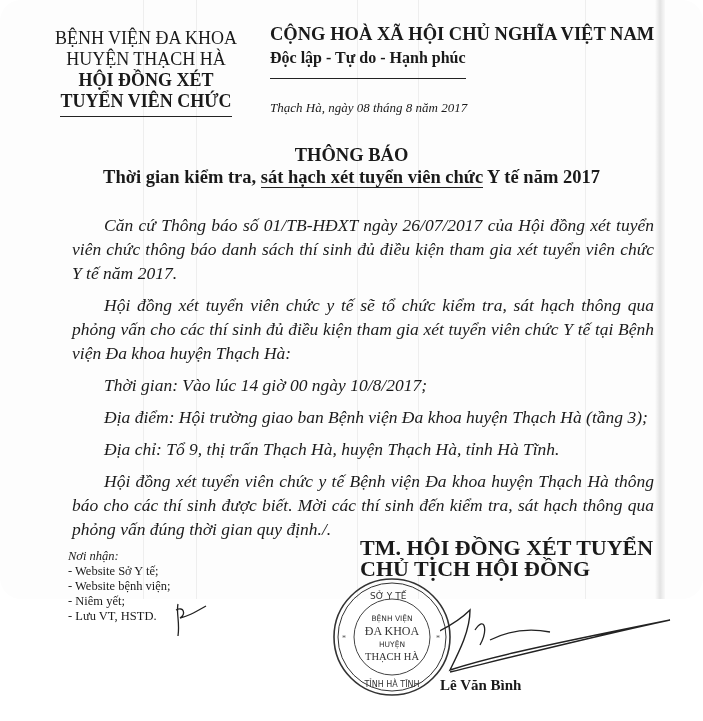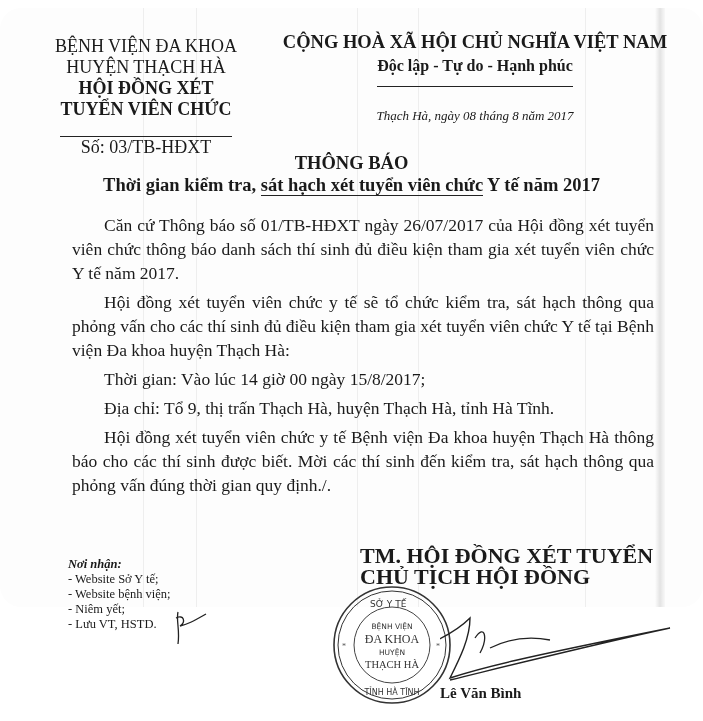--- a/index.html
+++ b/index.html
@@ -4,58 +4,58 @@
 <style>
   html, body { margin: 0; padding: 0; }
   body {
     width: 703px; height: 721px; overflow: hidden;
     background: #ffffff;
     font-family: "Liberation Serif", "DejaVu Serif", serif;
     color: #1a1a1a;
     position: relative;
   }
   .page {
-    position: absolute; left: 0; top: 8px; width: 703px; height: 599px;
+    position: absolute; left: 0; top: 0; width: 703px; height: 599px;
     background: #fdfdfd;
     border-radius: 21px;
   }
   
   .scanline { position: absolute; top: 0; bottom: 0; width: 1px; background: rgba(0,0,0,0.06); }
   .shadow-right {
     position: absolute; top: 0; bottom: 0; left: 655px; width: 10px;
     background: linear-gradient(to right, rgba(0,0,0,0.0), rgba(0,0,0,0.10), rgba(0,0,0,0.02));
   }
   .abs { position: absolute; }
   .left-header {
     left: 40px; top: 28px; width: 212px; text-align: center;
     font-size: 18px; line-height: 21px;
   }
   .left-header .bold { font-weight: bold; }
-  .left-header .ul-wrap { display: inline-block; border-bottom: 1.5px solid #222; padding-bottom: 16px; }
+  .left-header .ul-wrap { display: inline-block; border-bottom: 1.5px solid #222; padding-bottom: 4px; }
   .right-header {
-    left: 270px; top: 24px; width: 410px; text-align: center;
+    left: 270px; top: 24px; width: 410px; 
     font-size: 18px; line-height: 21px;
   }
   .right-header .nation { font-weight: bold; font-size: 18.5px; }
   .right-header .motto { font-weight: bold; font-size: 16px; display: inline-block; border-bottom: 1.5px solid #222; padding-bottom: 10px; margin-top: 2px; }
   .right-header .date { font-style: italic; font-size: 13px; margin-top: 18px; }
   .title {
     left: 0; width: 703px; top: 144px; text-align: center;
     font-weight: bold; font-size: 18.5px; line-height: 22px; font-family: Liberation Serif, serif;
   }
   .subtitle .ul { border-bottom: 1.5px solid #222; }
   .body-text {
     left: 72px; top: 205px; width: 582px;
     font-size: 17.5px; line-height: 24px; text-align: justify;
   }
-  .body-text p { margin: 0 0 5px 0; text-indent: 32px; }
+  .body-text p { margin: 8px 0 5px 0; text-indent: 32px; font-style: italic; }
   .recipients {
     left: 68px; top: 549px; font-size: 12.5px; line-height: 15px;
   }
-  .recipients .head { font-weight: bold; font-style: italic; }
+  .recipients .head { font-weight: normal; font-style: italic; }
   .sign-block {
     left: 360px; top: 537px; width: 300px; text-align: left;
     font-weight: bold; font-size: 22px; line-height: 21px;
   }
   .signer {
     left: 440px; top: 677px; font-weight: bold; font-size: 15px;
   }
   .stamp { left: 330px; top: 575px; width: 124px; height: 124px; }
   .signature { left: 440px; top: 600px; width: 240px; height: 80px; }
   .initials { left: 170px; top: 600px; width: 40px; height: 40px; }
@@ -69,40 +69,40 @@
   <div class="scanline" style="left:357px"></div>
   <div class="scanline" style="left:418px"></div>
   <div class="scanline" style="left:585px"></div>
   <div class="shadow-right"></div>
 
   <div class="abs left-header">
     <div>BỆNH VIỆN ĐA KHOA</div>
     <div>HUYỆN THẠCH HÀ</div>
     <div class="bold">HỘI ĐỒNG XÉT</div>
     <div class="bold"><span class="ul-wrap">TUYỂN VIÊN CHỨC</span></div>
-    <div>Số: 03/TB-HĐXT</div>
   </div>
 
   <div class="abs right-header">
     <div class="nation">CỘNG HOÀ XÃ HỘI CHỦ NGHĨA VIỆT NAM</div>
     <div><span class="motto">Độc lập - Tự do - Hạnh phúc</span></div>
     <div class="date">Thạch Hà, ngày 08 tháng 8 năm 2017</div>
   </div>
 
   <div class="abs title">
     <div>THÔNG BÁO</div>
     <div class="subtitle">
       <span>Thời gian kiểm tra, </span><span class="ul">sát hạch xét tuyển viên chức</span><span> Y tế năm 2017</span>
     </div>
   </div>
 
   <div class="abs body-text">
     <p>Căn cứ Thông báo số 01/TB-HĐXT ngày 26/07/2017 của Hội đồng xét tuyển viên chức thông báo danh sách thí sinh đủ điều kiện tham gia xét tuyển viên chức Y tế năm 2017.</p>
     <p>Hội đồng xét tuyển viên chức y tế sẽ tổ chức kiểm tra, sát hạch thông qua phỏng vấn cho các thí sinh đủ điều kiện tham gia xét tuyển viên chức Y tế tại Bệnh viện Đa khoa huyện Thạch Hà:</p>
-    <p>Thời gian: Vào lúc 14 giờ 00 ngày 15/8/2017;</p>
+    <p>Thời gian: Vào lúc 14 giờ 00 ngày 10/8/2017;</p>
+    <p>Địa điểm:  Hội trường giao ban Bệnh viện Đa khoa huyện Thạch Hà (tầng 3);</p>
     <p>Địa chỉ: Tổ 9, thị trấn Thạch Hà, huyện Thạch Hà, tỉnh Hà Tĩnh.</p>
     <p>Hội đồng xét tuyển viên chức y tế Bệnh viện Đa khoa huyện Thạch Hà thông báo cho các thí sinh được biết. Mời các thí sinh đến kiểm tra, sát hạch thông qua phỏng vấn đúng thời gian quy định./.</p>
   </div>
 
   <div class="abs recipients">
     <div><span class="head">Nơi nhận</span><span class="head">:</span></div>
     <div>- Website Sở Y tế;</div>
     <div>- Website bệnh viện;</div>
     <div>- Niêm yết;</div>
     <div>- Lưu VT, HSTD.</div>

